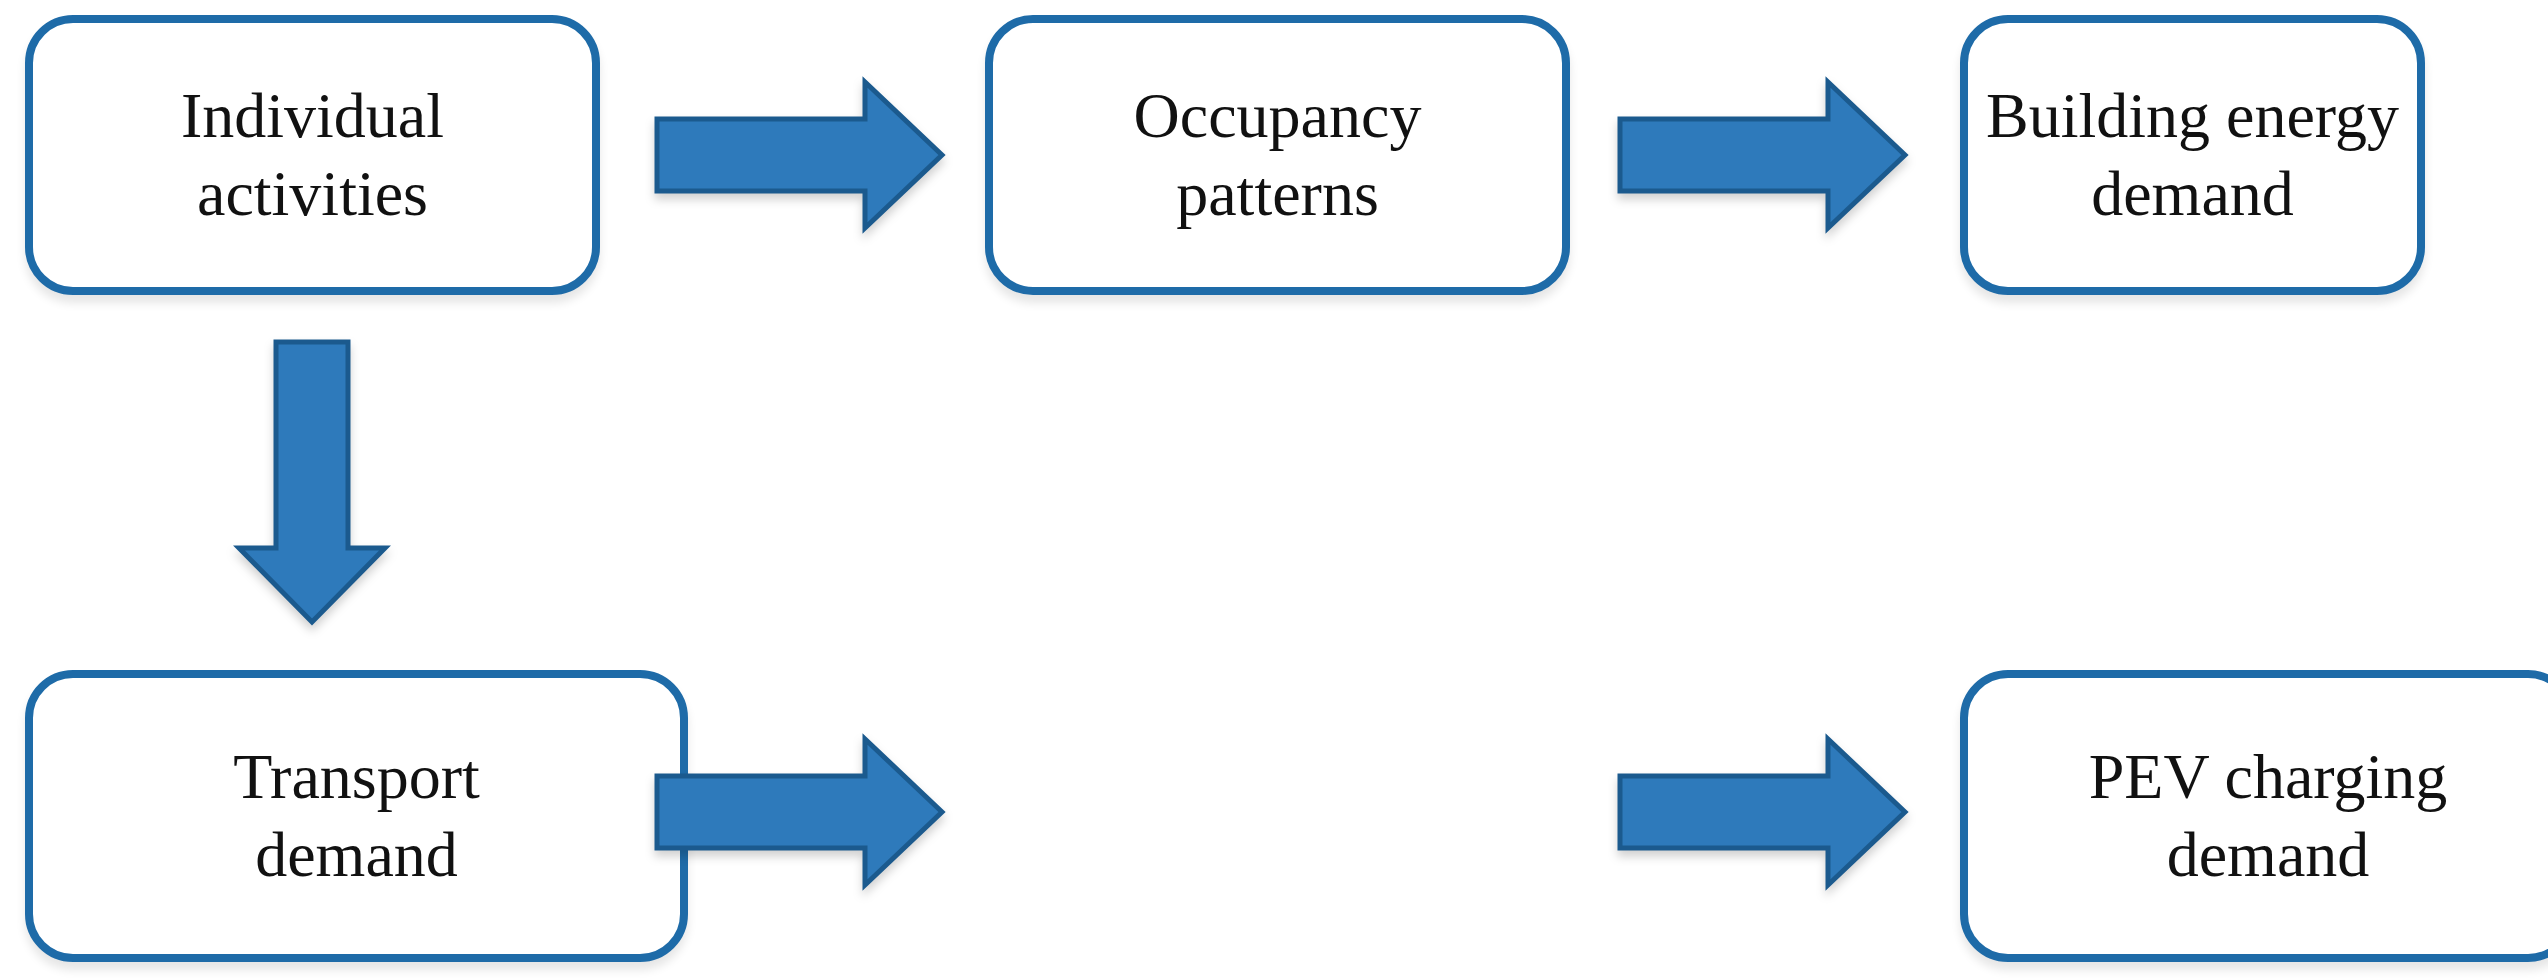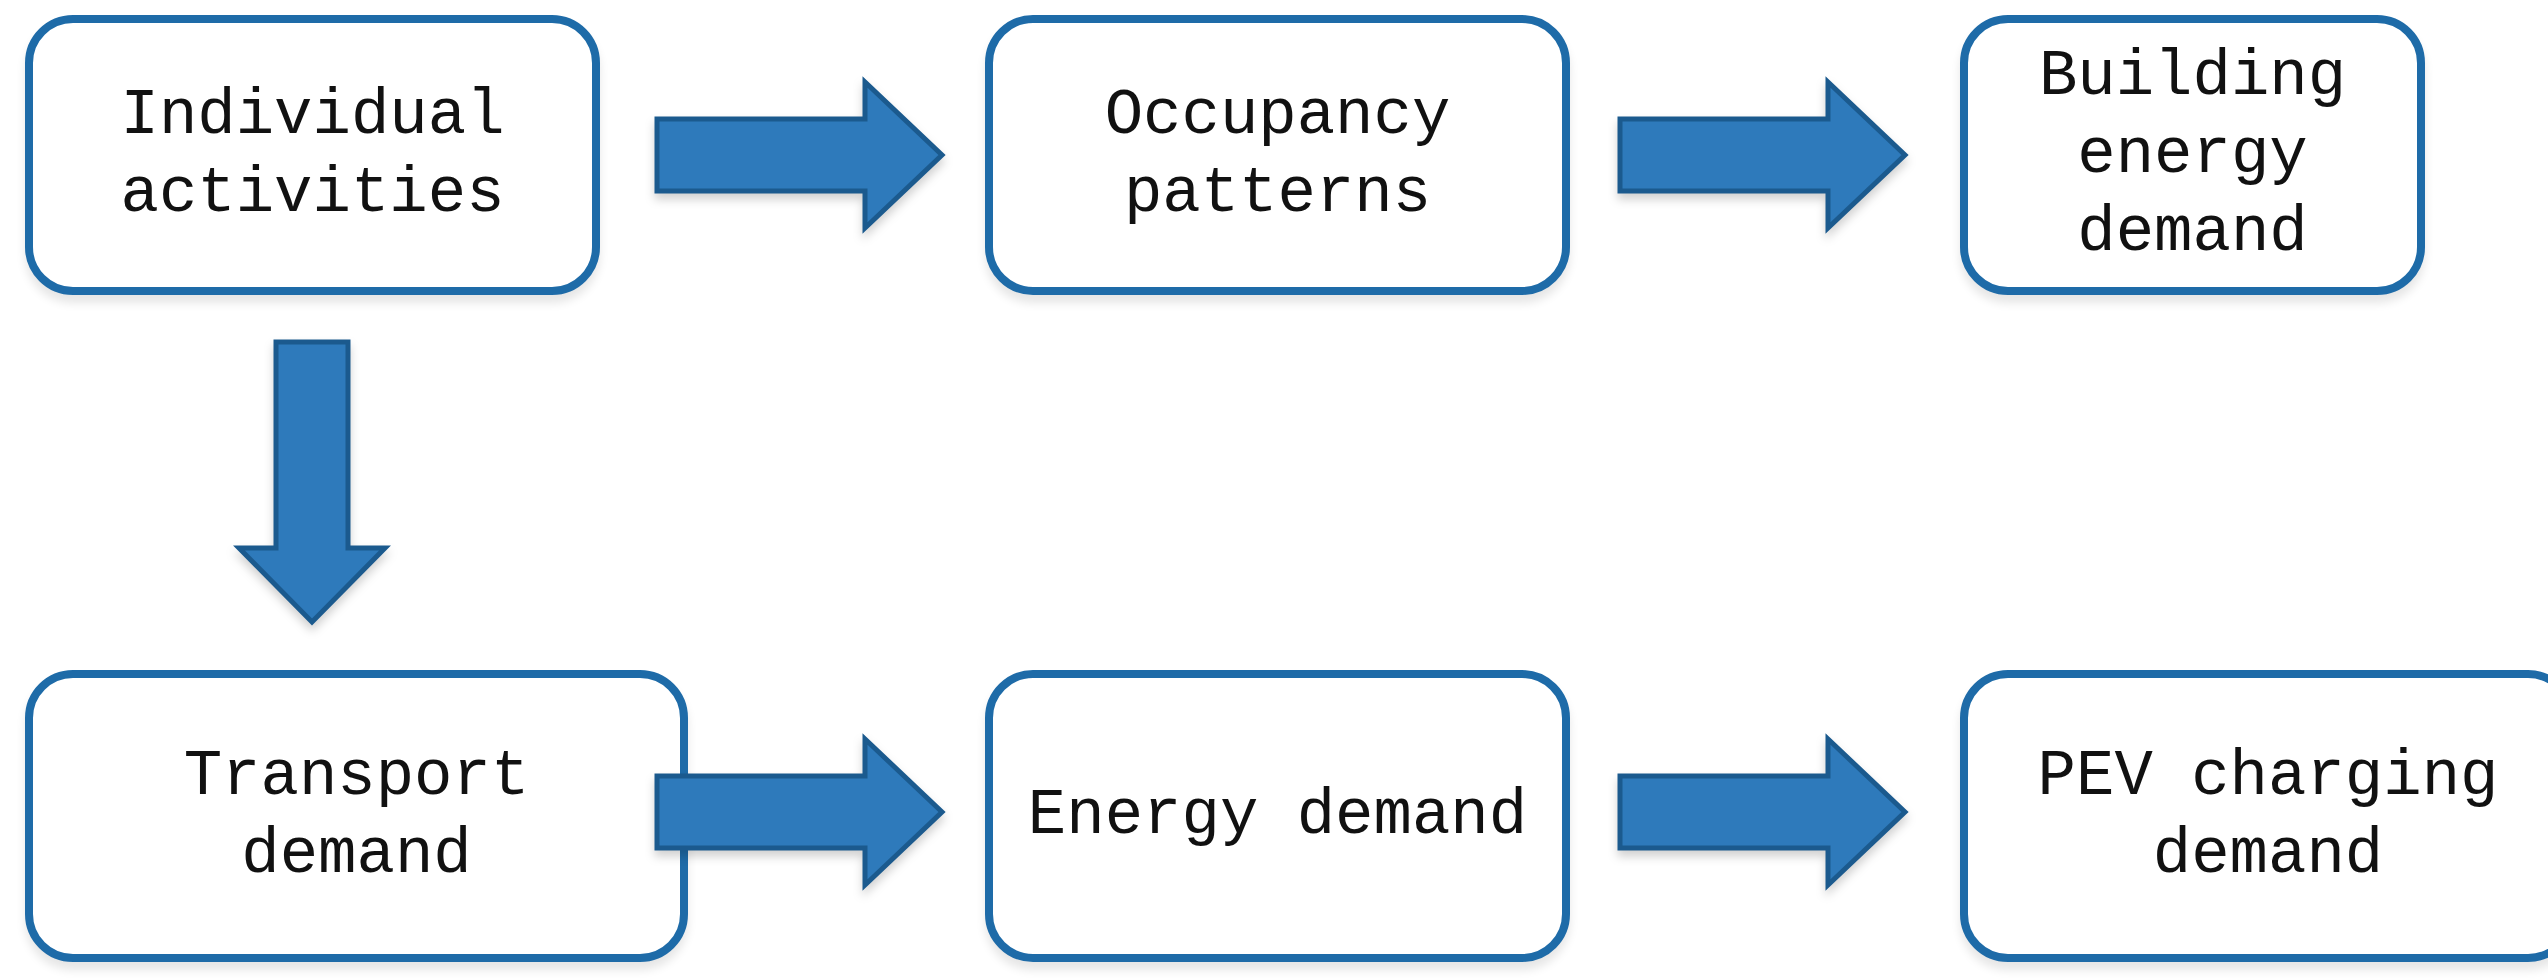--- a/index.html
+++ b/index.html
@@ -7,21 +7,21 @@
     --arrow-fill:#2E7ABB;
     --arrow-outline:#1B5A8E;
     --text-color:#111111;
     --background:#FFFFFF;
   }
   html,body{margin:0;padding:0;background:var(--background);}
   #canvas{
     position:relative;
     width:2548px;height:978px;
     background:var(--background);
-    font-family:Liberation Mono, monospace;
+    font-family:Liberation Serif, serif;
     overflow:hidden;
   }
   .node{
     position:absolute;
     box-sizing:border-box;
     background:#ffffff;
     border:8px solid var(--box-border);
     border-radius:48px;
     display:flex;
     align-items:center;
@@ -76,23 +76,20 @@
   <div class="node" id="box-building-energy">
     <span class="label">Building energy
 demand</span>
   </div>
 
   <div class="node" id="box-transport-demand">
     <span class="label">Transport
 demand</span>
   </div>
 
-  <div class="node" id="box-energy-demand">
-    <span class="label">Energy demand</span>
-  </div>
 
   <div class="node" id="box-pev-charging">
     <span class="label">PEV charging
 demand</span>
   </div>
 
   <svg class="arrow" id="arrow-activities-to-occupancy" viewBox="0 0 290 152" aria-hidden="true">
     <polygon points="2,40 210,40 210,3 287,76 210,149 210,112 2,112"></polygon>
   </svg>
 

